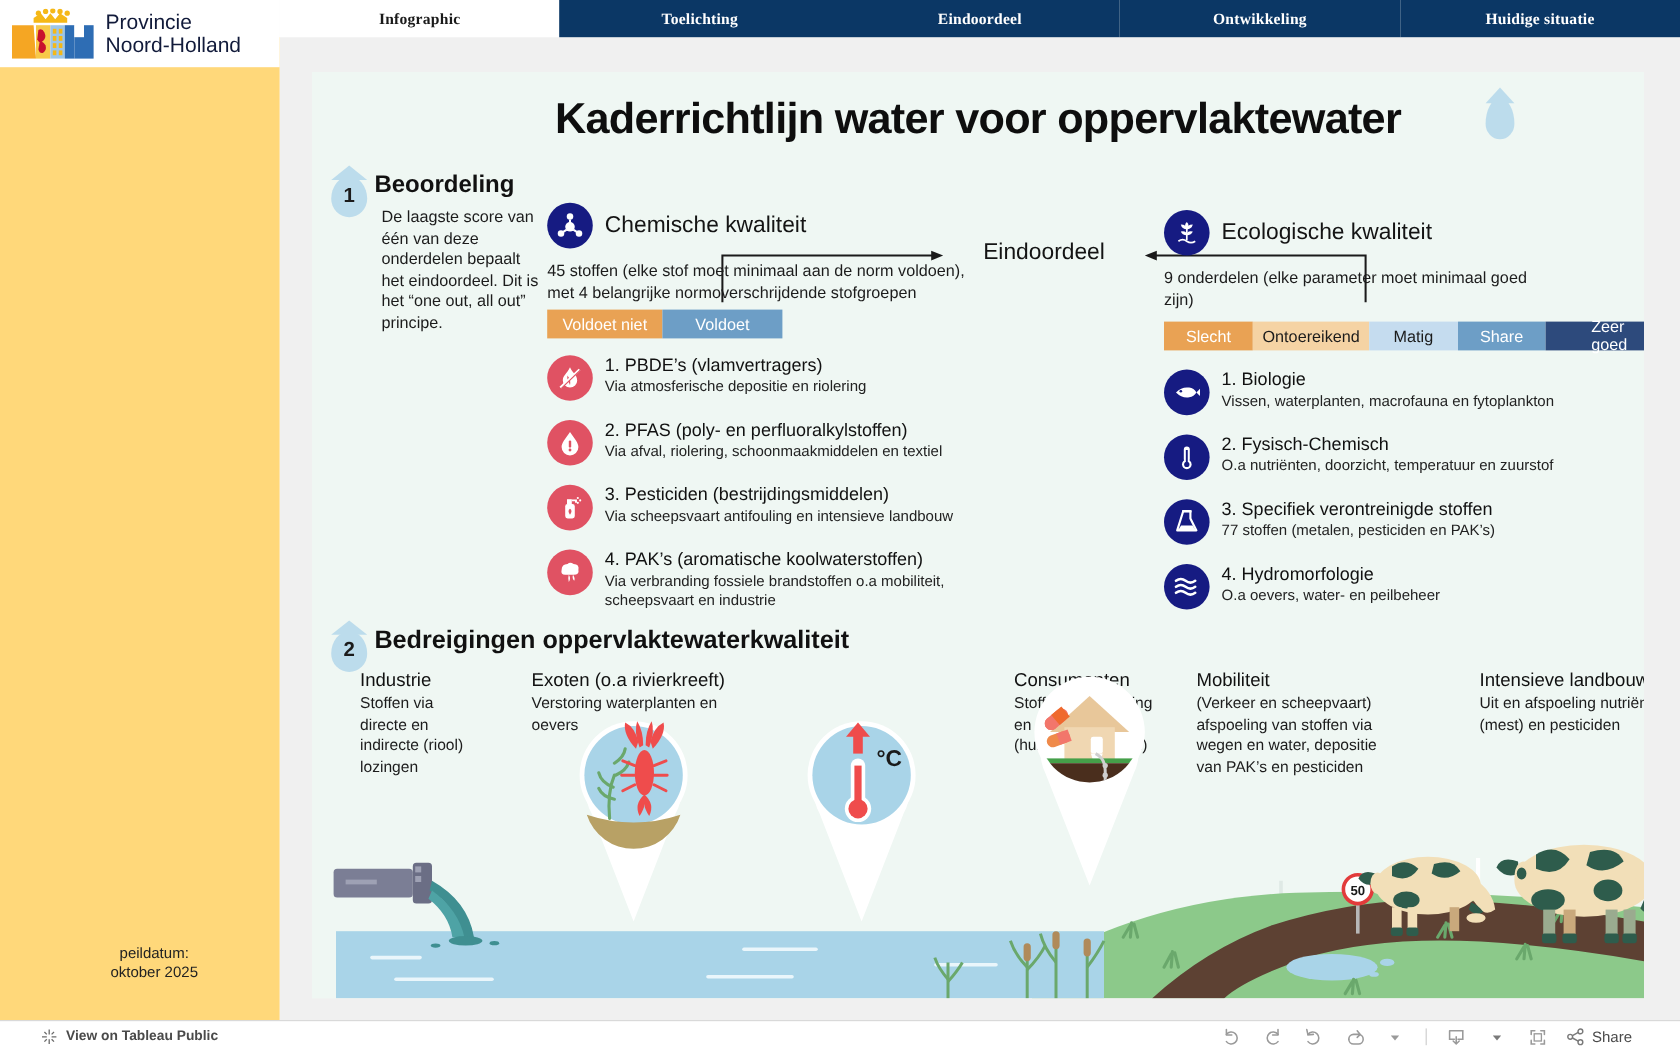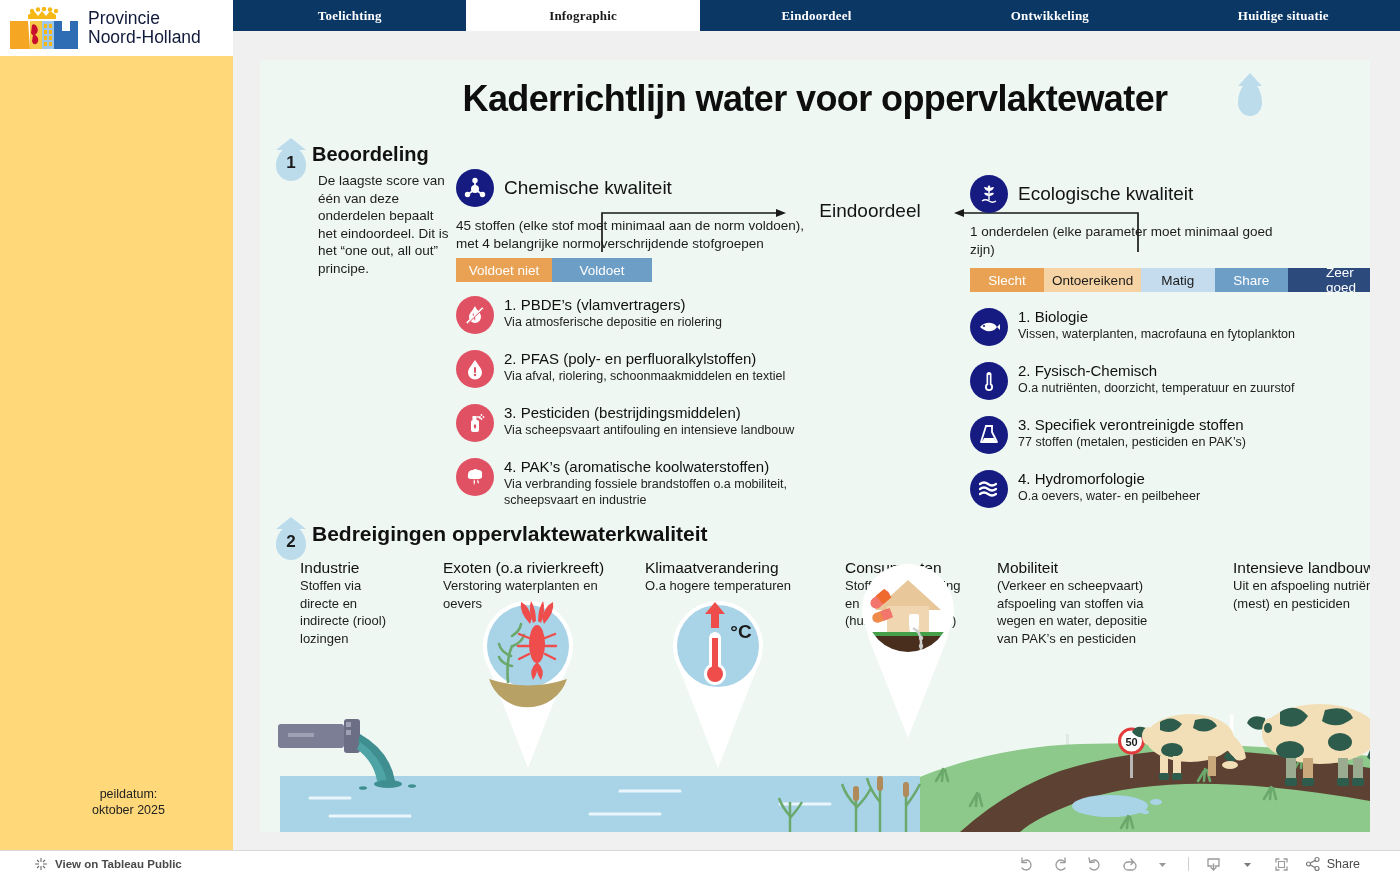--- a/index.html
+++ b/index.html
@@ -93,25 +93,25 @@
 </head>
 <body>
 
 <div class="app">
 
   <div class="gray-gap"></div>
 
   <div class="topbar">
     <div class="logo-pane"></div>
     <div class="tabs">
+      <div class="tab active">
+          <span>Infographic</span>
+        </div>
       <div class="tab">
           <span>Toelichting</span>
-        </div>
-      <div class="tab active">
-          <span>Infographic</span>
         </div>
       <div class="tab">
           <span>Eindoordeel</span>
         </div>
       <div class="tab">
           <span>Ontwikkeling</span>
         </div>
       <div class="tab">
           <span>Huidige  situatie</span>
         </div>
@@ -281,21 +281,21 @@
             <path d="M12 9 q4 0 5 -4 q-5 0 -5 4 Z" fill="#fff"></path>
             <path d="M12 9 q-4 0 -5 -4 q5 0 5 4 Z" fill="#fff"></path>
             <path d="M12 14 q4 0 5 -3 q-5 -1 -5 3 Z" fill="#fff"></path>
             <path d="M12 14 q-4 0 -5 -3 q5 -1 5 3 Z" fill="#fff"></path>
             <rect x="11.3" y="8" width="1.4" height="10" fill="#fff"></rect>
             <path d="M5 19 q3.5 -2.5 7 0 q3.5 2.5 7 0" stroke="#fff" stroke-width="1.5" fill="none"></path>
           </svg>
         </div>
         <div class="col-head-label">Ecologische kwaliteit</div>
       </div>
-      <div class="para" style="margin-top:10px;width:320px;">1 onderdelen (elke parameter moet minimaal goed zijn)</div>
+      <div class="para" style="margin-top:10px;width:320px;">9 onderdelen (elke parameter moet minimaal goed zijn)</div>
 
       <div class="legend" style="margin-top:10px;">
         <div class="cell" style="width:98px;background:#e9a254;">
           <span>Slecht</span>
           </div>
         <div class="cell" style="width:97px;background:#f5d3a4;color:#1b1b1b;">
           <span>Ontoereikend</span>
           </div>
         <div class="cell" style="width:97px;background:#c5dcef;color:#1b1b1b;">
           <span>Matig</span>
@@ -376,24 +376,20 @@
       <div class="sec-title big">Bedreigingen oppervlaktewaterkwaliteit</div>
     </div>
 
     <div style="position:absolute;left:40px;top:498px;width:150px;">
       <div class="threat-title">Industrie</div>
       <div class="threat-sub" style="width:100px;">Stoffen via directe en indirecte (riool) lozingen</div>
     </div>
     <div style="position:absolute;left:183px;top:498px;width:195px;">
       <div class="threat-title">Exoten (o.a rivierkreeft)</div>
       <div class="threat-sub" style="width:165px;">Verstoring waterplanten en oevers</div>
-    </div>
-    <div style="position:absolute;left:385px;top:498px;width:195px;">
-      <div class="threat-title">Klimaatverandering</div>
-      <div class="threat-sub" style="width:180px;">O.a hogere temperaturen</div>
     </div>
     <div style="position:absolute;left:585px;top:498px;width:140px;">
       <div class="threat-title">Consumenten</div>
       <div class="threat-sub" style="width:125px;">Stoffen via riole-ring en pesticiden (huisdieren en tuin)</div>
     </div>
     <div style="position:absolute;left:737px;top:498px;width:180px;">
       <div class="threat-title">Mobiliteit</div>
       <div class="threat-sub" style="width:172px;">(Verkeer en scheepvaart) afspoeling van stoffen via wegen en water, depositie van PAK’s en pesticiden</div>
     </div>
     <div style="position:absolute;left:973px;top:498px;width:175px;">

